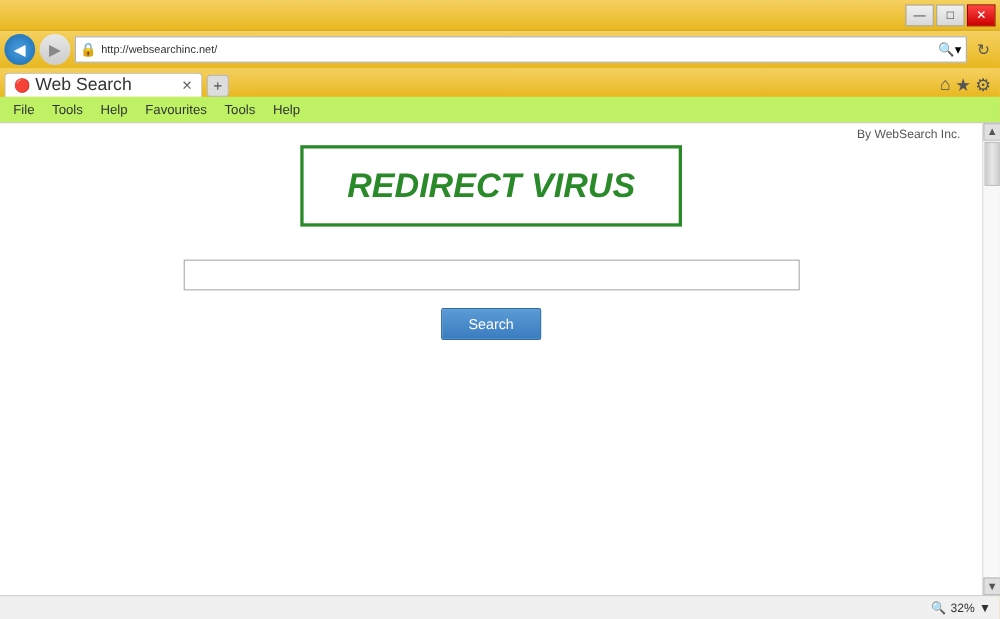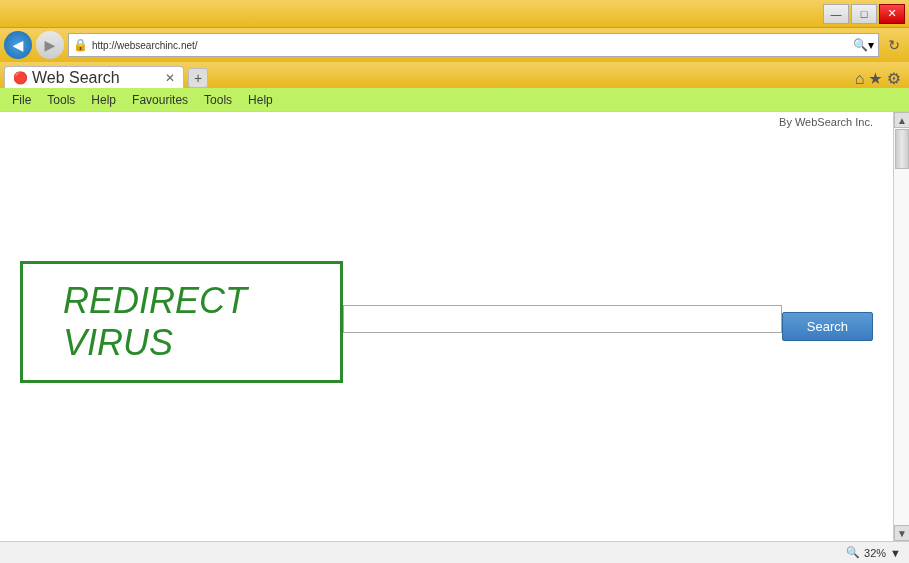--- a/index.html
+++ b/index.html
@@ -117,23 +117,22 @@
     .browser-content-wrapper {
       display: flex;
       height: calc(563px - 28px - 34px - 26px - 24px - 22px);
     }
 
     
     .main-content {
       flex: 1;
       background: white;
       display: flex;
-      flex-direction: row;
-      align-items: center;
-      padding: 20px;
+      flex-direction: column;
+      align-items: center;
       overflow-y: auto;
       position: relative;
     }
 
     
     .scrollbar {
       width: 16px;
       background: #f0f0f0;
       border-left: 1px solid #ccc;
       display: flex;
@@ -168,22 +167,22 @@
     .zoom-section { display: flex; align-items: center; gap: 4px; }
 
     
     .redirect-box {
       border: 3px solid #2a8a2a;
       padding: 16px 40px;
       margin-bottom: 30px;
       margin-top: 20px;
     }
     .redirect-text {
-      font-size: 36px;
-      font-weight: normal;
+      font-size: 31px;
+      font-weight: bold;
       font-style: italic;
       color: #2a8a2a;
       font-family: Arial, sans-serif;
     }
 
     
     .logo-area {
       display: flex;
       align-items: center;
       gap: 8px;

